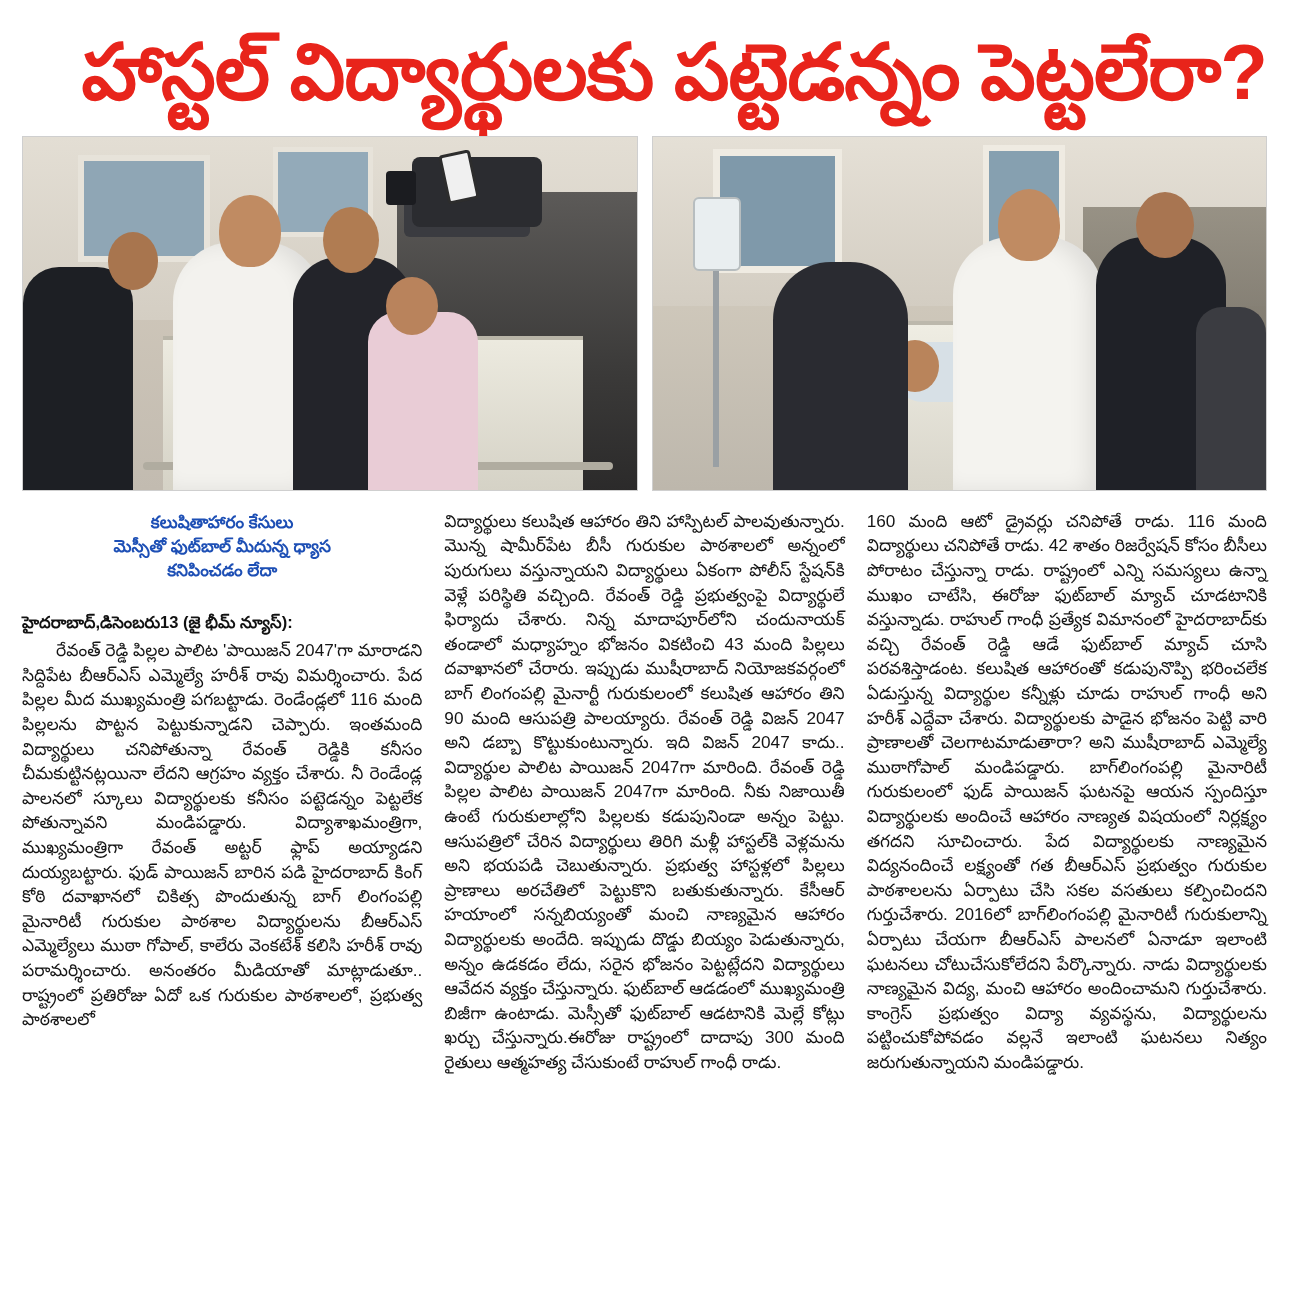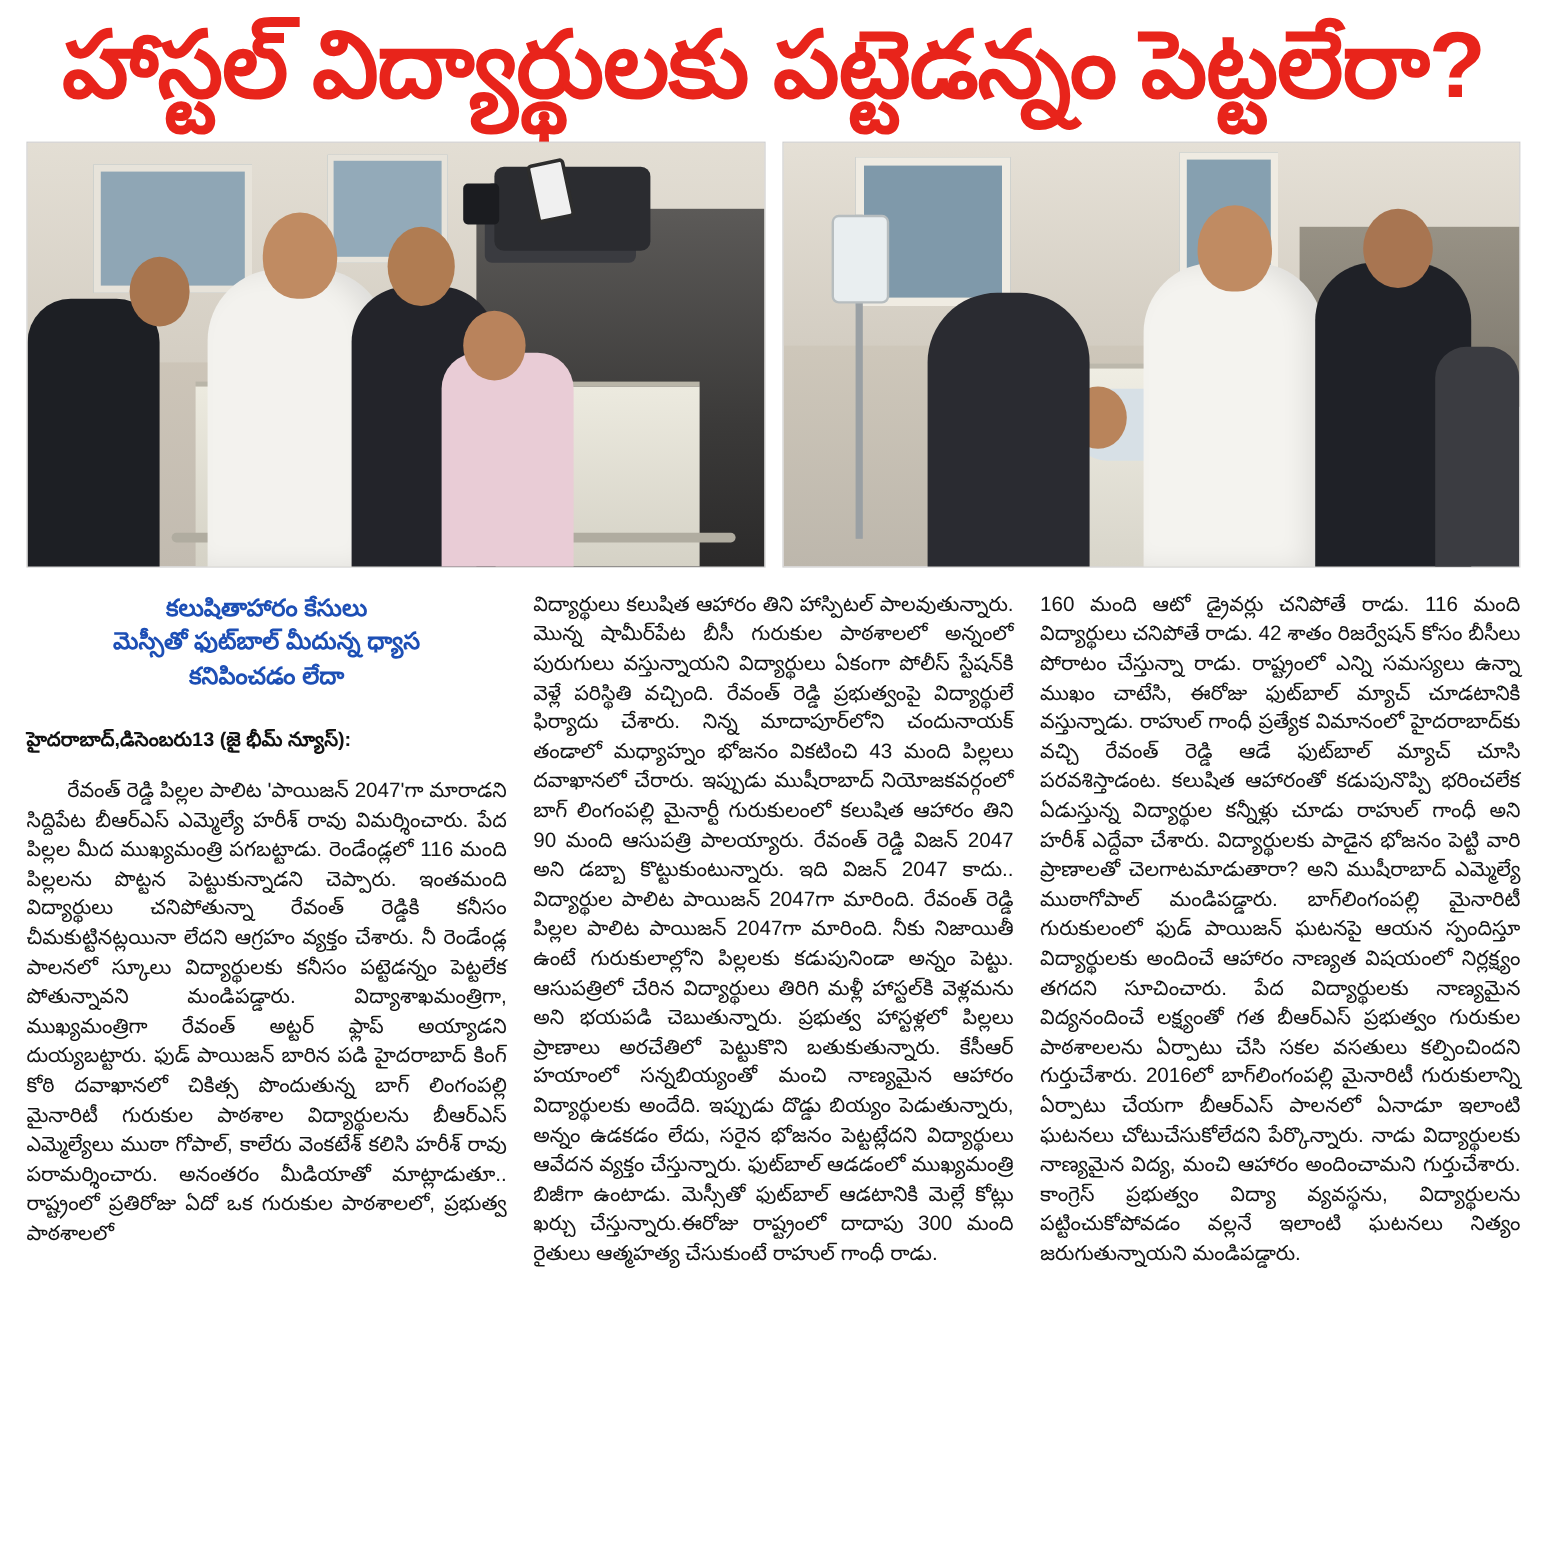--- a/index.html
+++ b/index.html
@@ -17,22 +17,22 @@
   .page {
     position: relative;
     width: 1289px;
     height: 1295px;
     box-sizing: border-box;
     padding: 0 22px;
   }
 
   
   .headline {
-    margin: 14px 0 0 0;
-    text-align: center;
+    margin: 32px 0 0 0;
+    text-align: right;
     color: #e8241b;
     font-family: "Liberation Sans", sans-serif;
     font-weight: bold;
     font-size: 78px;
     line-height: 1.05;
     letter-spacing: -1px;
     white-space: nowrap;
   }
 
   
@@ -195,40 +195,40 @@
   .article {
     display: flex;
     gap: 22px;
     margin-top: 16px;
   }
   .col { width: 33.33%; }
 
   .subhead {
     color: #1d4fb5;
     font-weight: bold;
-    font-size: 20px;
+    font-size: 17px;
     line-height: 1.42;
     text-align: center;
     margin: 4px 0 0 0;
   }
   .subhead .line { display: block; }
 
   .dateline {
     margin-top: 30px;
     font-weight: bold;
     font-size: 16.5px;
     color: #111;
   }
 
   .body-text {
     font-size: 17.2px;
     line-height: 1.43;
     text-align: justify;
     color: #141414;
-    margin-top: 16px;
+    margin-top: 2px;
     hyphens: none;
   }
   .body-text p { margin: 0; }
   .indent { text-indent: 34px; }
   .col-2 .body-text, .col-3 .body-text { margin-top: 2px; }
 </style>
 </head>
 <body>
 
 <div class="page">

